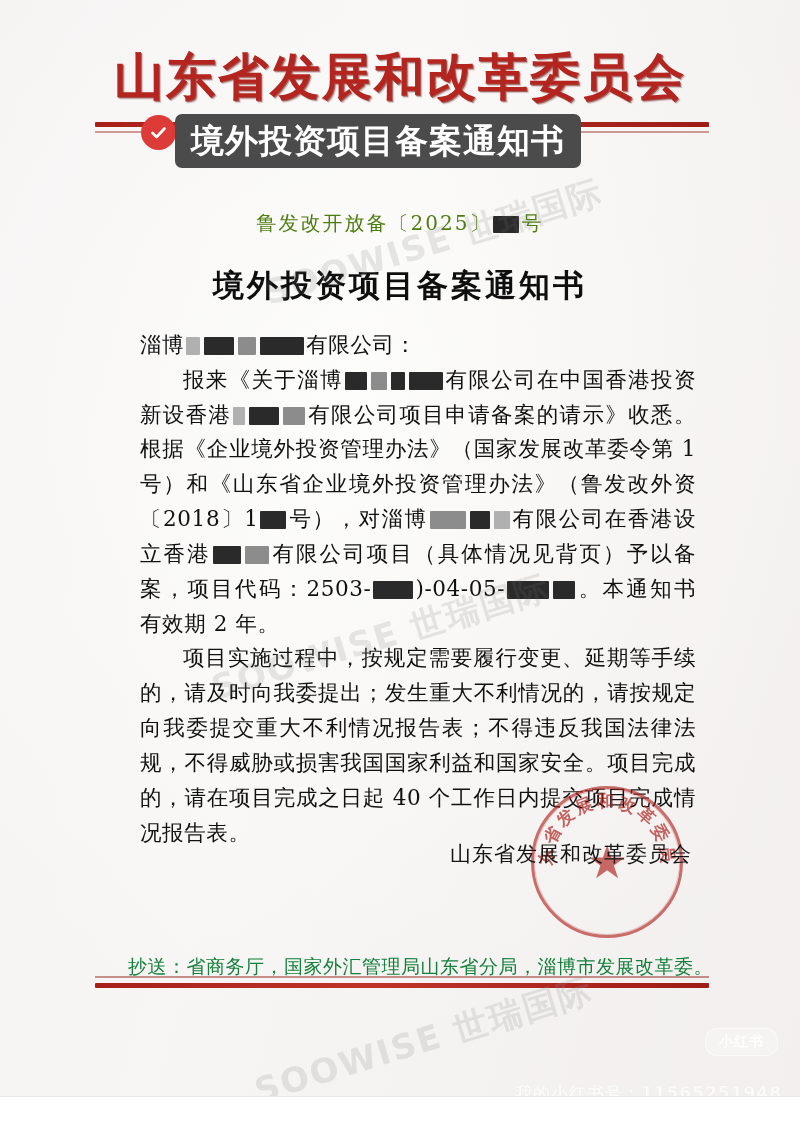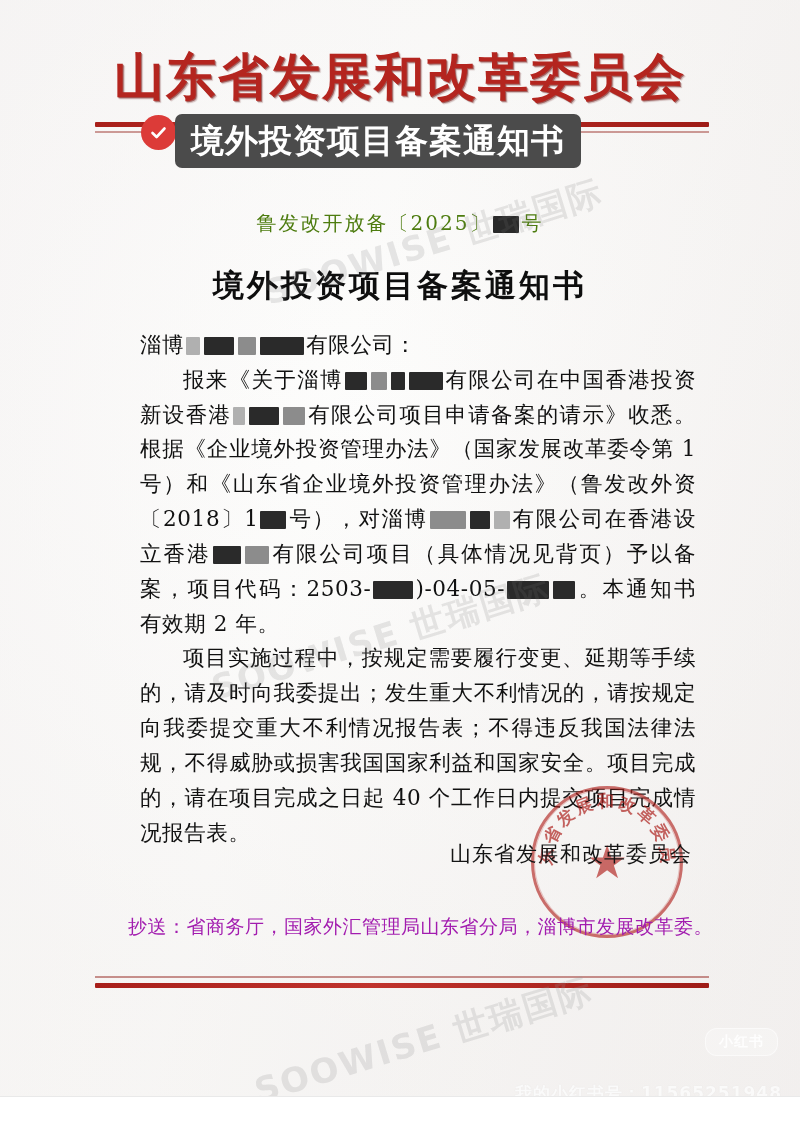--- a/index.html
+++ b/index.html
@@ -194,25 +194,25 @@
     fill: rgba(172,30,26,0.78);
     font-family: "DejaVu Serif", "Liberation Serif", serif;
     font-size: 17px;
     font-weight: bold;
     letter-spacing: 3px;
   }
 
   
   #cc-line {
     position: absolute;
-    top: 914px;
+    top: 954px;
     left: 128px;
     width: 600px;
     font-size: 19px;
-    color: #a21caf;
+    color: #15803d;
     letter-spacing: 0.5px;
   }
 
   
   #footer-rule-thin {
     position: absolute;
     left: 95px;
     top: 976px;
     width: 614px;
     height: 2px;

